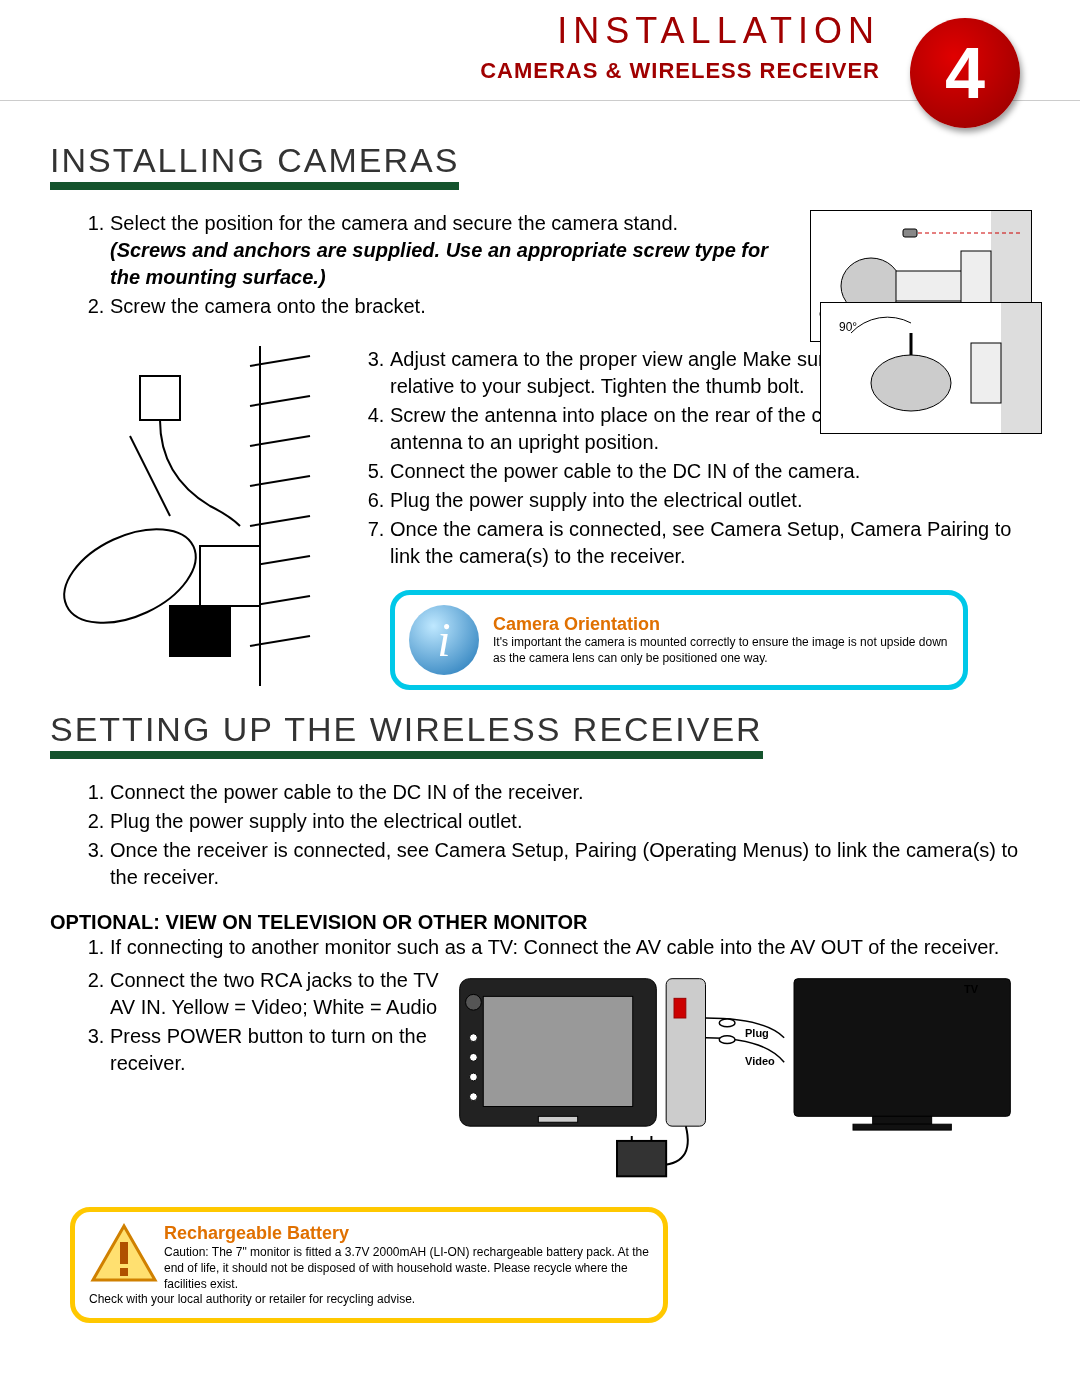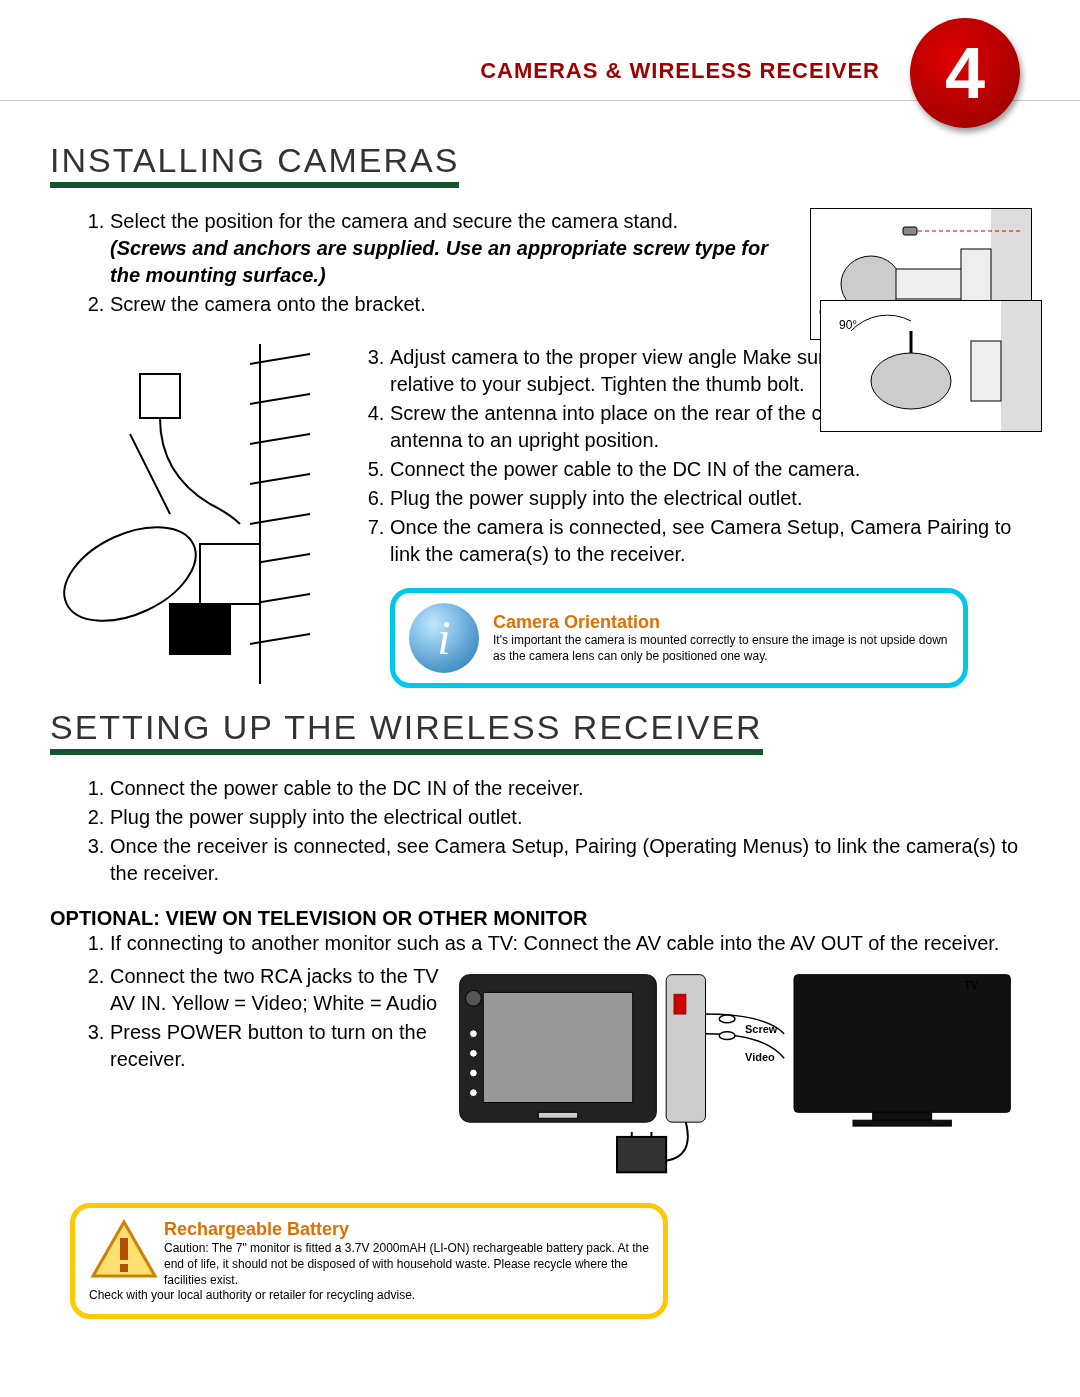--- a/index.html
+++ b/index.html
@@ -50,21 +50,21 @@
     font-weight: bold;
   }
   .content {
     padding: 30px 50px 10px 50px;
   }
   .section-heading {
     font-family: "Trebuchet MS", sans-serif;
     font-size: 34px;
     letter-spacing: 2px;
     color: #333;
-    border-bottom: 6px solid #14532d;
+    border-bottom: 8px solid #14532d;
     display: inline-block;
     padding-bottom: 2px;
     margin: 10px 0 20px 0;
   }
   ol.steps {
     margin: 0;
     padding-left: 60px;
     font-size: 20px;
     line-height: 1.35;
   }
@@ -184,20 +184,21 @@
   .tv-label {
     position: absolute;
     font-size: 11px;
     font-weight: bold;
   }
 </style>
 </head>
 <body>
 
 <div class="header">
+  <div class="header-title">INSTALLATION</div>
   <div class="header-sub">CAMERAS &amp; WIRELESS RECEIVER</div>
   <div class="header-circle">4</div>
 </div>
 
 <div class="content">
 
   <div class="section-heading">INSTALLING CAMERAS</div>
 
   <div class="row1">
     <div class="row1-text">
@@ -344,21 +345,21 @@
           <ellipse cx="292" cy="55" rx="8" ry="4" fill="#fff"></ellipse>
           <ellipse cx="292" cy="72" rx="8" ry="4" fill="#fff"></ellipse>
         </g>
         <g fill="#111" stroke="#000">
           <rect x="360" y="10" width="220" height="140" rx="4"></rect>
           <rect x="440" y="150" width="60" height="8"></rect>
           <rect x="420" y="158" width="100" height="6"></rect>
         </g>
       </svg>
       <div class="tv-label" style="right:52px; top:16px;">TV</div>
-      <div class="tv-label" style="left:305px; top:60px;">Screw</div>
+      <div class="tv-label" style="left:305px; top:60px;">Plug</div>
       <div class="tv-label" style="left:305px; top:88px;">Video</div>
     </div>
   </div>
 
   <div class="callout-yellow">
     <div class="warn-row">
       <div class="warn-icon">
         <svg viewBox="0 0 70 64" width="70" height="64">
           <polygon points="35,4 66,58 4,58" fill="#ffe070" stroke="#d08000" stroke-width="3"></polygon>
           <rect x="31" y="20" width="8" height="22" fill="#b05000"></rect>

